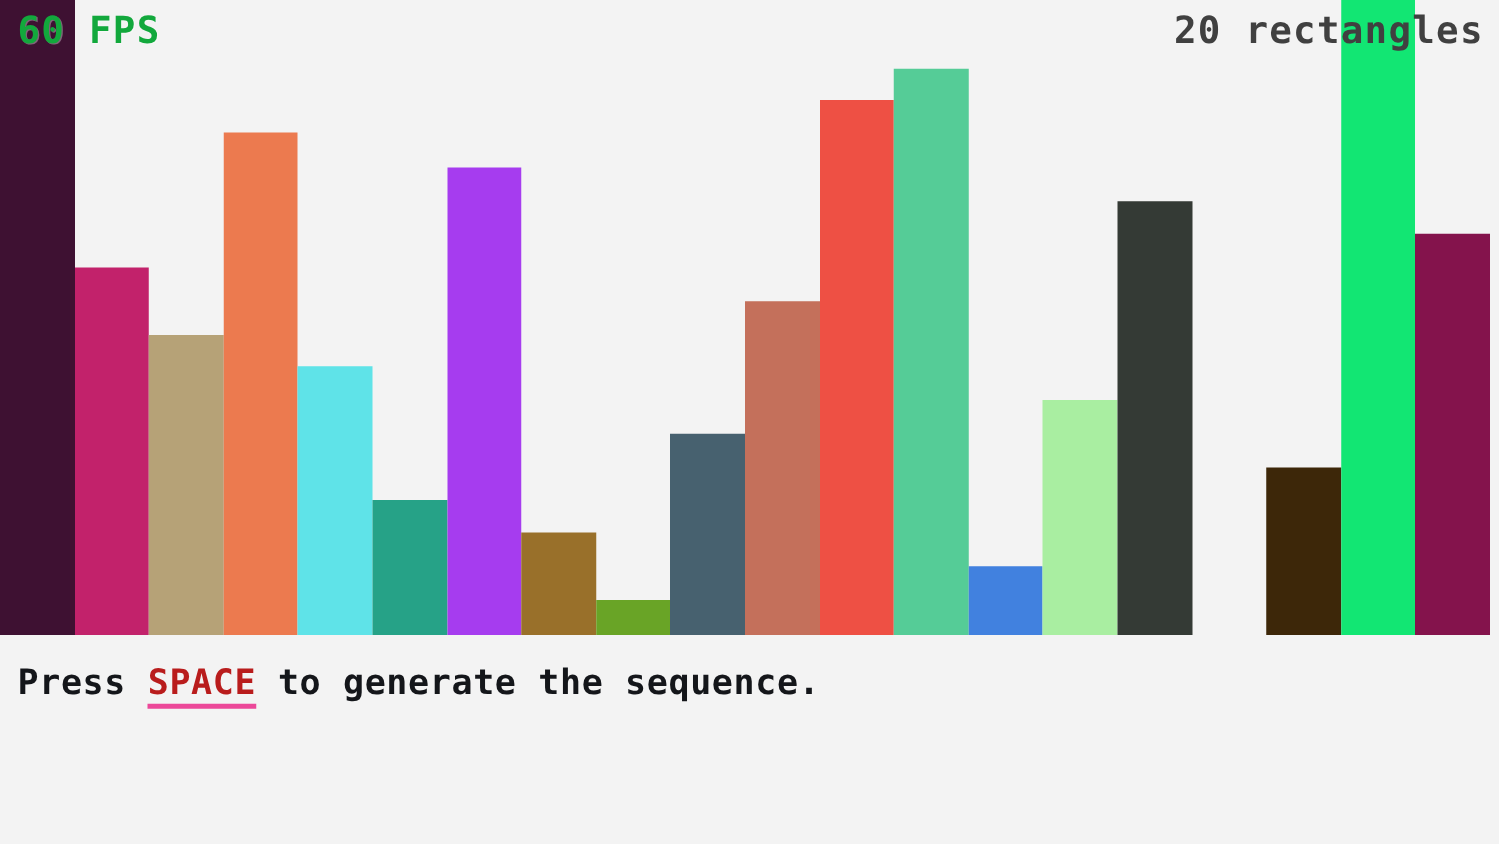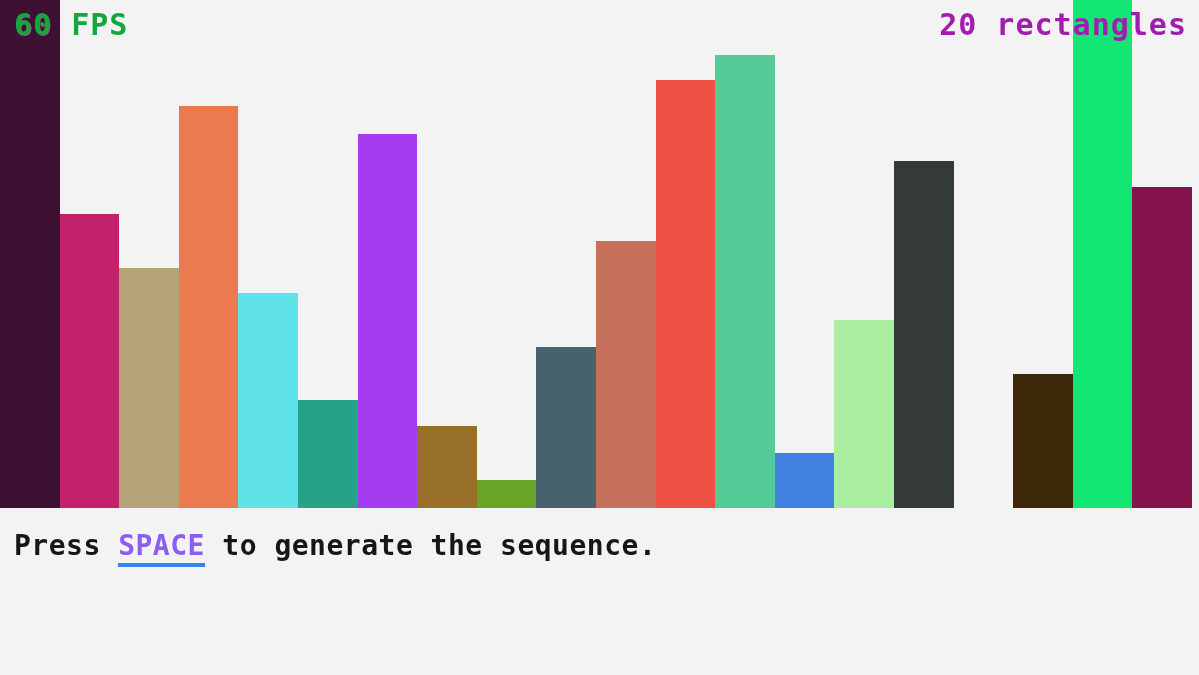--- a/index.html
+++ b/index.html
@@ -61,21 +61,21 @@
     white-space: nowrap;
     text-shadow: 1px 1px 0 rgba(255,255,255,0.35);
   }
   #rect-count {
     position: absolute;
     right: 12px;
     top: 10px;
     font-size: 30px;
     line-height: 30px;
     letter-spacing: 1px;
-    color: #a21caf;
+    color: #404040;
     font-weight: bold;
     white-space: nowrap;
   }
 
   
   #instructions {
     position: absolute;
     left: 0;
     top: 508px;
     width: 1199px;
@@ -86,22 +86,22 @@
   }
   .instruction-line {
     font-size: 28px;
     line-height: 48px;
     color: #14161a;
     font-weight: bold;
     white-space: nowrap;
     letter-spacing: 0.5px;
   }
   .key {
-    color: #8b5cf6;
-    border-bottom: 4px solid #3b82f6;
+    color: #b91c1c;
+    border-bottom: 4px solid #ec4899;
     padding-bottom: 1px;
   }
 </style>
 </head>
 <body>
 
 <div id="app">
 
   <div id="chart-area">
       <div class="bar-slot" style="left: 0px; width: 59.6px; height: 508px;">

